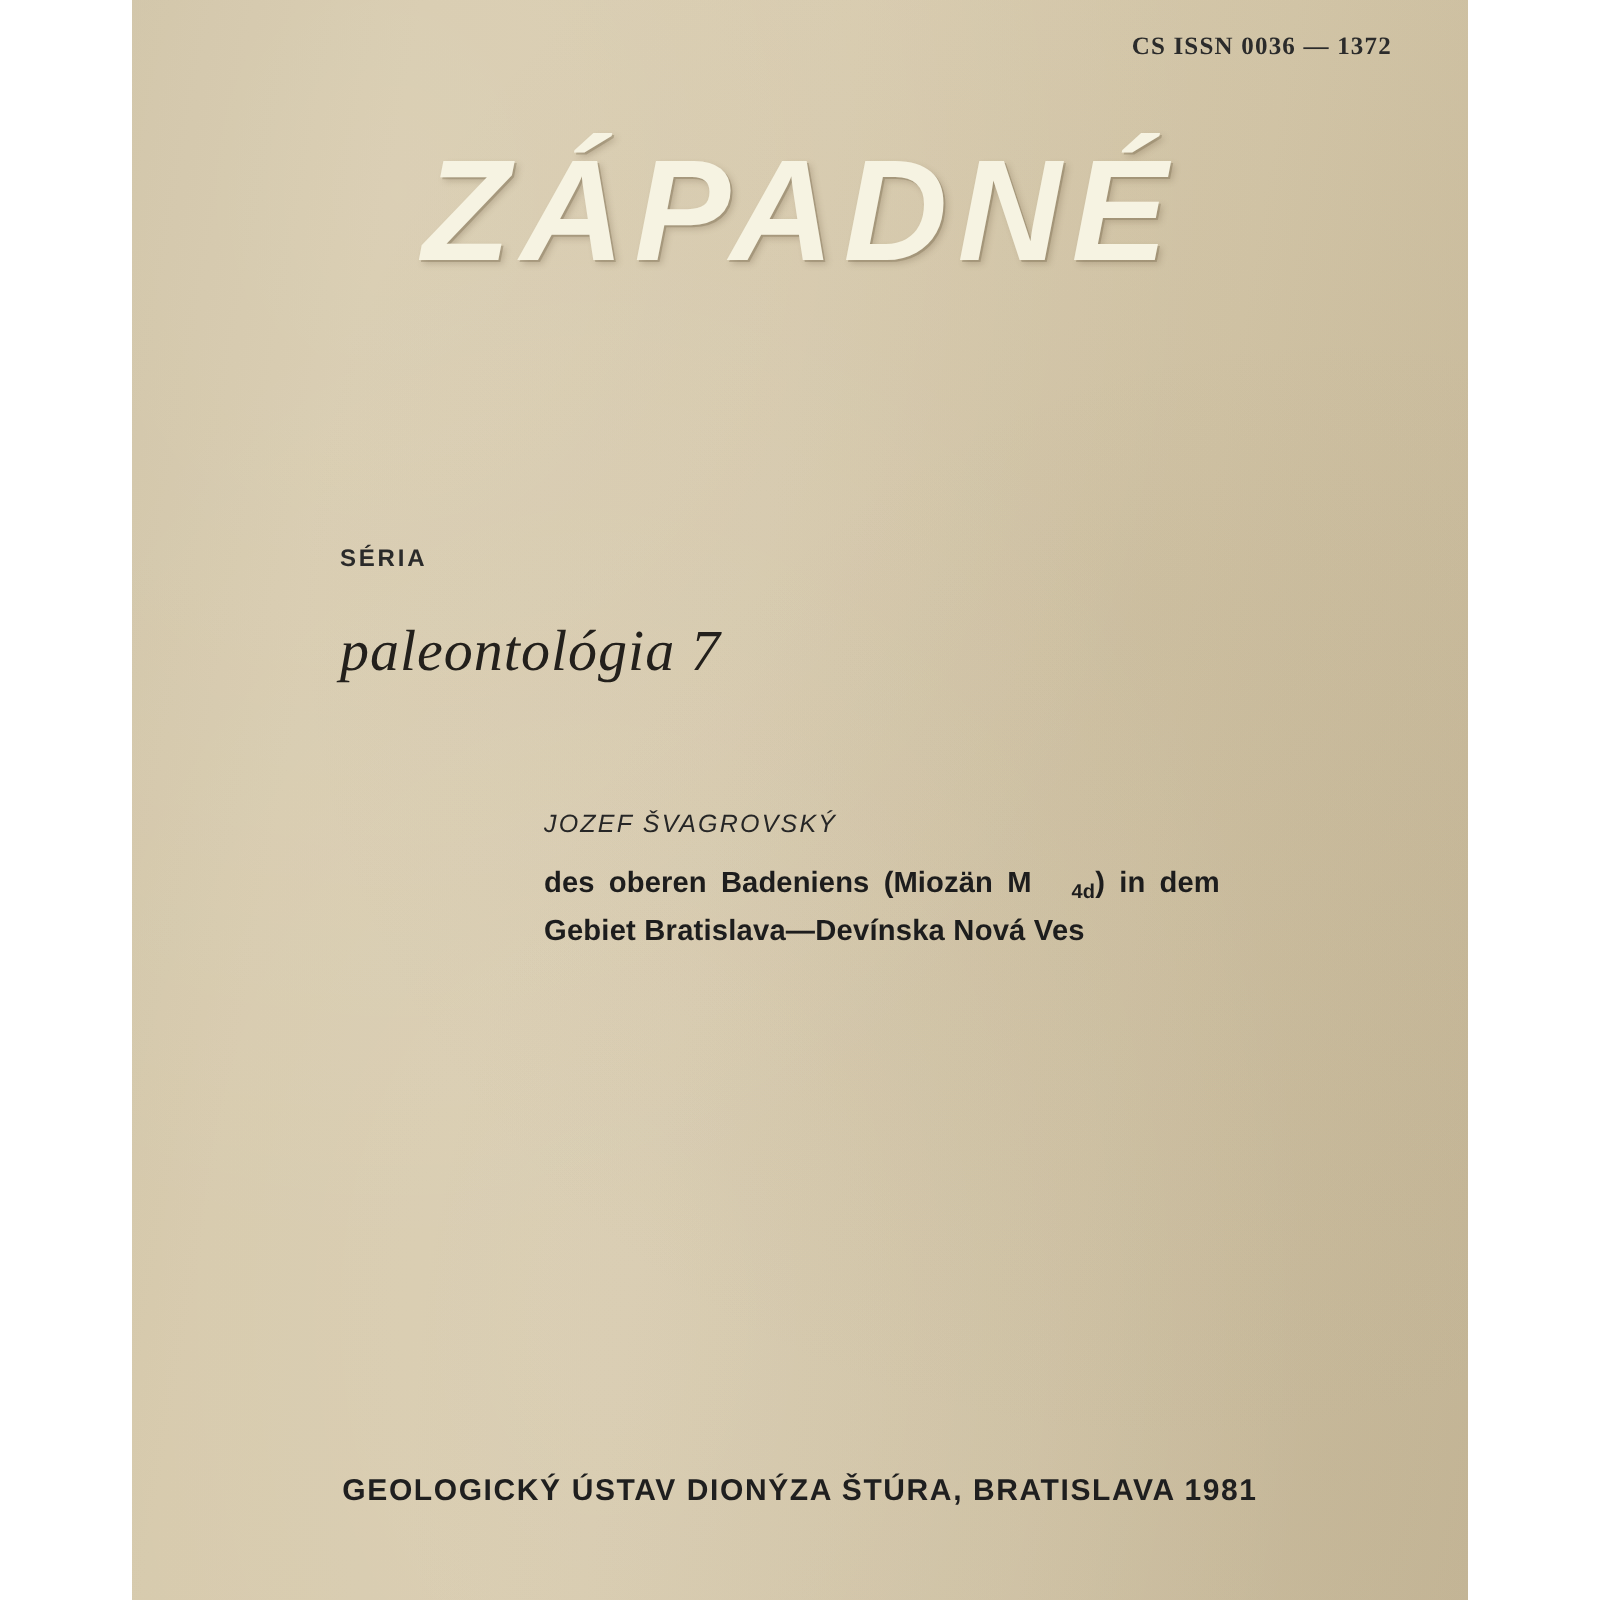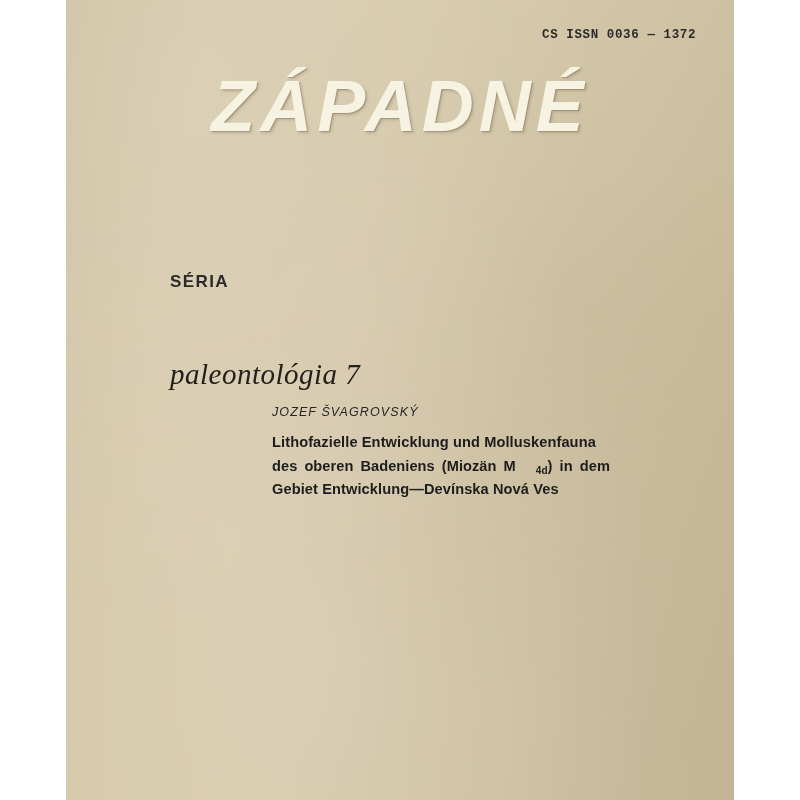--- a/index.html
+++ b/index.html
@@ -42,27 +42,27 @@
     pointer-events: none;
   }
   .cover-inner {
     position: relative;
     width: 100%;
     height: 100%;
   }
 
   .issn {
     position: absolute;
-    top: 28px;
+    top: 16px;
     right: 38px;
     font-size: 12.5px;
     letter-spacing: 0.6px;
     color: #2b2b2b;
     font-weight: 700;
-    font-family: Liberation Mono, monospace;
+    font-family: Liberation Serif, serif;
     white-space: nowrap;
   }
 
   .title-block {
     position: absolute;
     top: 70px;
     left: 0;
     width: 100%;
     text-align: center;
   }
@@ -80,36 +80,35 @@
   }
   .title-line.second {
     margin-top: 16px;
     letter-spacing: 6px;
   }
 
   .seria {
     position: absolute;
     top: 272px;
     left: 104px;
-    font-size: 17px;
+    font-size: 12px;
     font-weight: 700;
     letter-spacing: 1.4px;
     color: #2a2a2a;
   }
 
   .series-name {
     position: absolute;
     top: 310px;
     left: 104px;
     font-family: "Liberation Serif", serif;
     font-style: italic;
     font-size: 29px;
     color: #23201c;
     letter-spacing: 0.5px;
-    margin-top: 48px;
   }
 
   .author {
     position: absolute;
     top: 405px;
     left: 206px;
     font-size: 12.5px;
     letter-spacing: 1.1px;
     color: #262626;
     font-weight: 400;
@@ -164,21 +163,21 @@
         <div class="title-line">ZÁPADNÉ</div>
       </div>
 
       <div class="seria">SÉRIA</div>
 
       <div class="series-name">paleontológia  7</div>
 
       <div class="author">JOZEF ŠVAGROVSKÝ</div>
 
       <div class="work-title">
-        <div class="l1">Lithofazielle Entwicklung und Molluskenfauna</div>
         <div class="l2"><span>des  oberen  Badeniens  (Miozän  M</span><sub>4d</sub><span>)  in  dem</span></div>
-        <div class="l3">Gebiet Entwicklung—Devínska Nová Ves</div>
+        <div class="l3">Gebiet Bratislava—Devínska Nová Ves</div>
       </div>
 
+      <div class="publisher">GEOLOGICKÝ ÚSTAV DIONÝZA ŠTÚRA, BRATISLAVA 1981</div>
 
     </div>
   </div>
 </div>
 
 </body></html>

